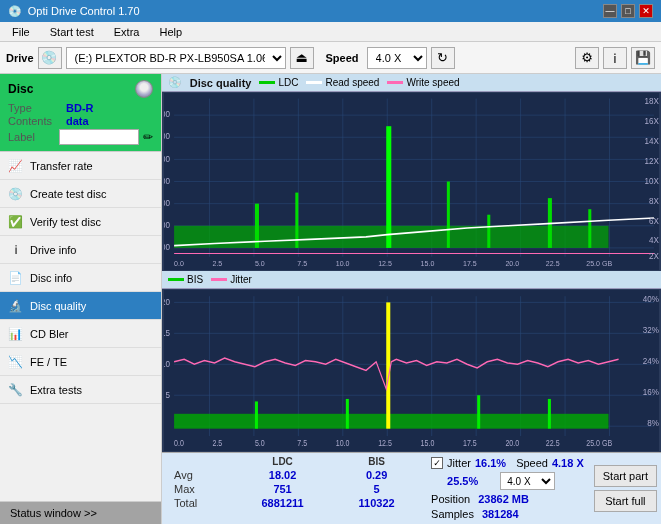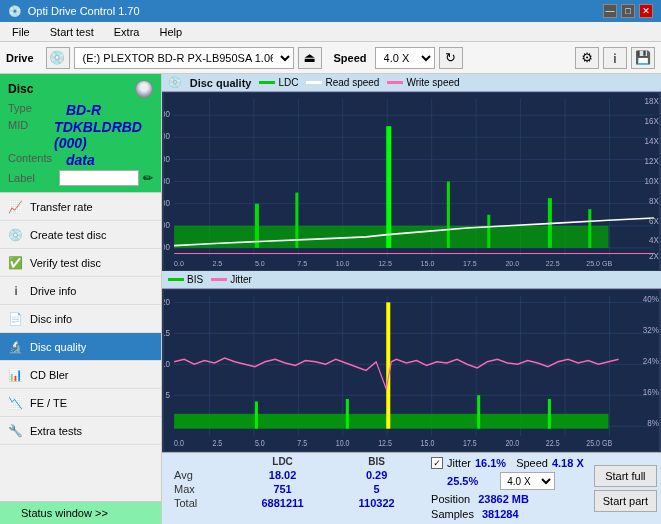--- a/index.html
+++ b/index.html
@@ -34,21 +34,21 @@
     
     .toolbar {
       background: #f5f5f5;
       height: 32px;
       display: flex;
       align-items: center;
       padding: 0 6px;
       border-bottom: 1px solid #ccc;
       gap: 4px;
     }
-    .toolbar-label { font-size: 11px; font-weight: bold; margin-right: 8px; }
+    .toolbar-label { font-size: 11px; font-weight: bold; margin-right: 0; }
     .drive-select {
       height: 22px;
       font-size: 11px;
       border: 1px solid #aaa;
       background: white;
       padding: 0 4px;
       width: 220px;
     }
     .toolbar-icon-btn {
       width: 24px; height: 22px;
@@ -88,21 +88,21 @@
     }
     .disc-panel-header {
       display: flex;
       align-items: center;
       justify-content: space-between;
       margin-bottom: 4px;
     }
     .disc-title { font-size: 12px; font-weight: bold; }
     .disc-row { display: flex; margin-bottom: 1px; }
     .disc-key { width: 58px; font-size: 11px; color: #555; }
-    .disc-val { font-size: 14px; color: #0000cc; font-weight: bold; font-style: italic; }
+    .disc-val { font-size: 11px; color: #0000cc; font-weight: bold; }
     .label-input {
       height: 16px; font-size: 10px;
       border: 1px solid #aaa; background: white;
       width: 80px; padding: 0 2px;
     }
     .label-row { display: flex; align-items: center; gap: 4px; margin-top: 2px; }
     
     
     .nav-items { display: flex; flex-direction: column; }
     .nav-item {
@@ -114,24 +114,24 @@
       cursor: pointer;
       border-bottom: 1px solid #ddd;
       gap: 6px;
     }
     .nav-item.active { background: #2d7fc1; color: white; }
     .nav-icon { width: 16px; height: 16px; display: flex; align-items: center; justify-content: center; font-size: 12px; }
     
     
     .status-btn {
       border-top: 1px solid #ccc;
-      padding: 5px 21px;
+      padding: 5px 10px;
       font-size: 11px;
       cursor: pointer;
-      background: #86efac;
+      background: #a3a3a3;
       display: flex; align-items: center; gap: 4px;
     }
     
     
     .content-area {
       flex: 1;
       background: #2a3a5a;
       display: flex;
       flex-direction: column;
       overflow: hidden;
@@ -269,24 +269,20 @@
   <div class="sidebar">
 
     <div class="disc-panel">
       <div class="disc-panel-header">
         <span class="disc-title">Disc</span>
         <div class="disc-icon-img"></div>
       </div>
       <div class="disc-row">
         <span class="disc-key">Type</span>
         <span class="disc-val">BD-R</span>
-      </div>
-      <div class="disc-row">
-        <span class="disc-key">MID</span>
-        <span class="disc-val">TDKBLDRBD (000)</span>
       </div>
       <div class="disc-row">
         <span class="disc-key">Contents</span>
         <span class="disc-val">data</span>
       </div>
       <div class="label-row">
         <span class="disc-key">Label</span>
         <input class="label-input" type="text" style="">
         <span style="font-size:12px;cursor:pointer;">✏</span>
       </div>
@@ -542,19 +538,19 @@
           <span>Position</span>
           <span style="color:#0000cc;font-weight:bold;">23862 MB</span>
         </div>
         <div style="display:flex; gap:8px;">
           <span>Samples</span>
           <span style="color:#0000cc;font-weight:bold;">381284</span>
         </div>
       </div>
 
       <div class="action-btns">
+        <button class="action-btn">Start part</button>
         <button class="action-btn">Start full</button>
-        <button class="action-btn">Start part</button>
       </div>
     </div>
 
   </div>
 </div>
 
 </body></html>

